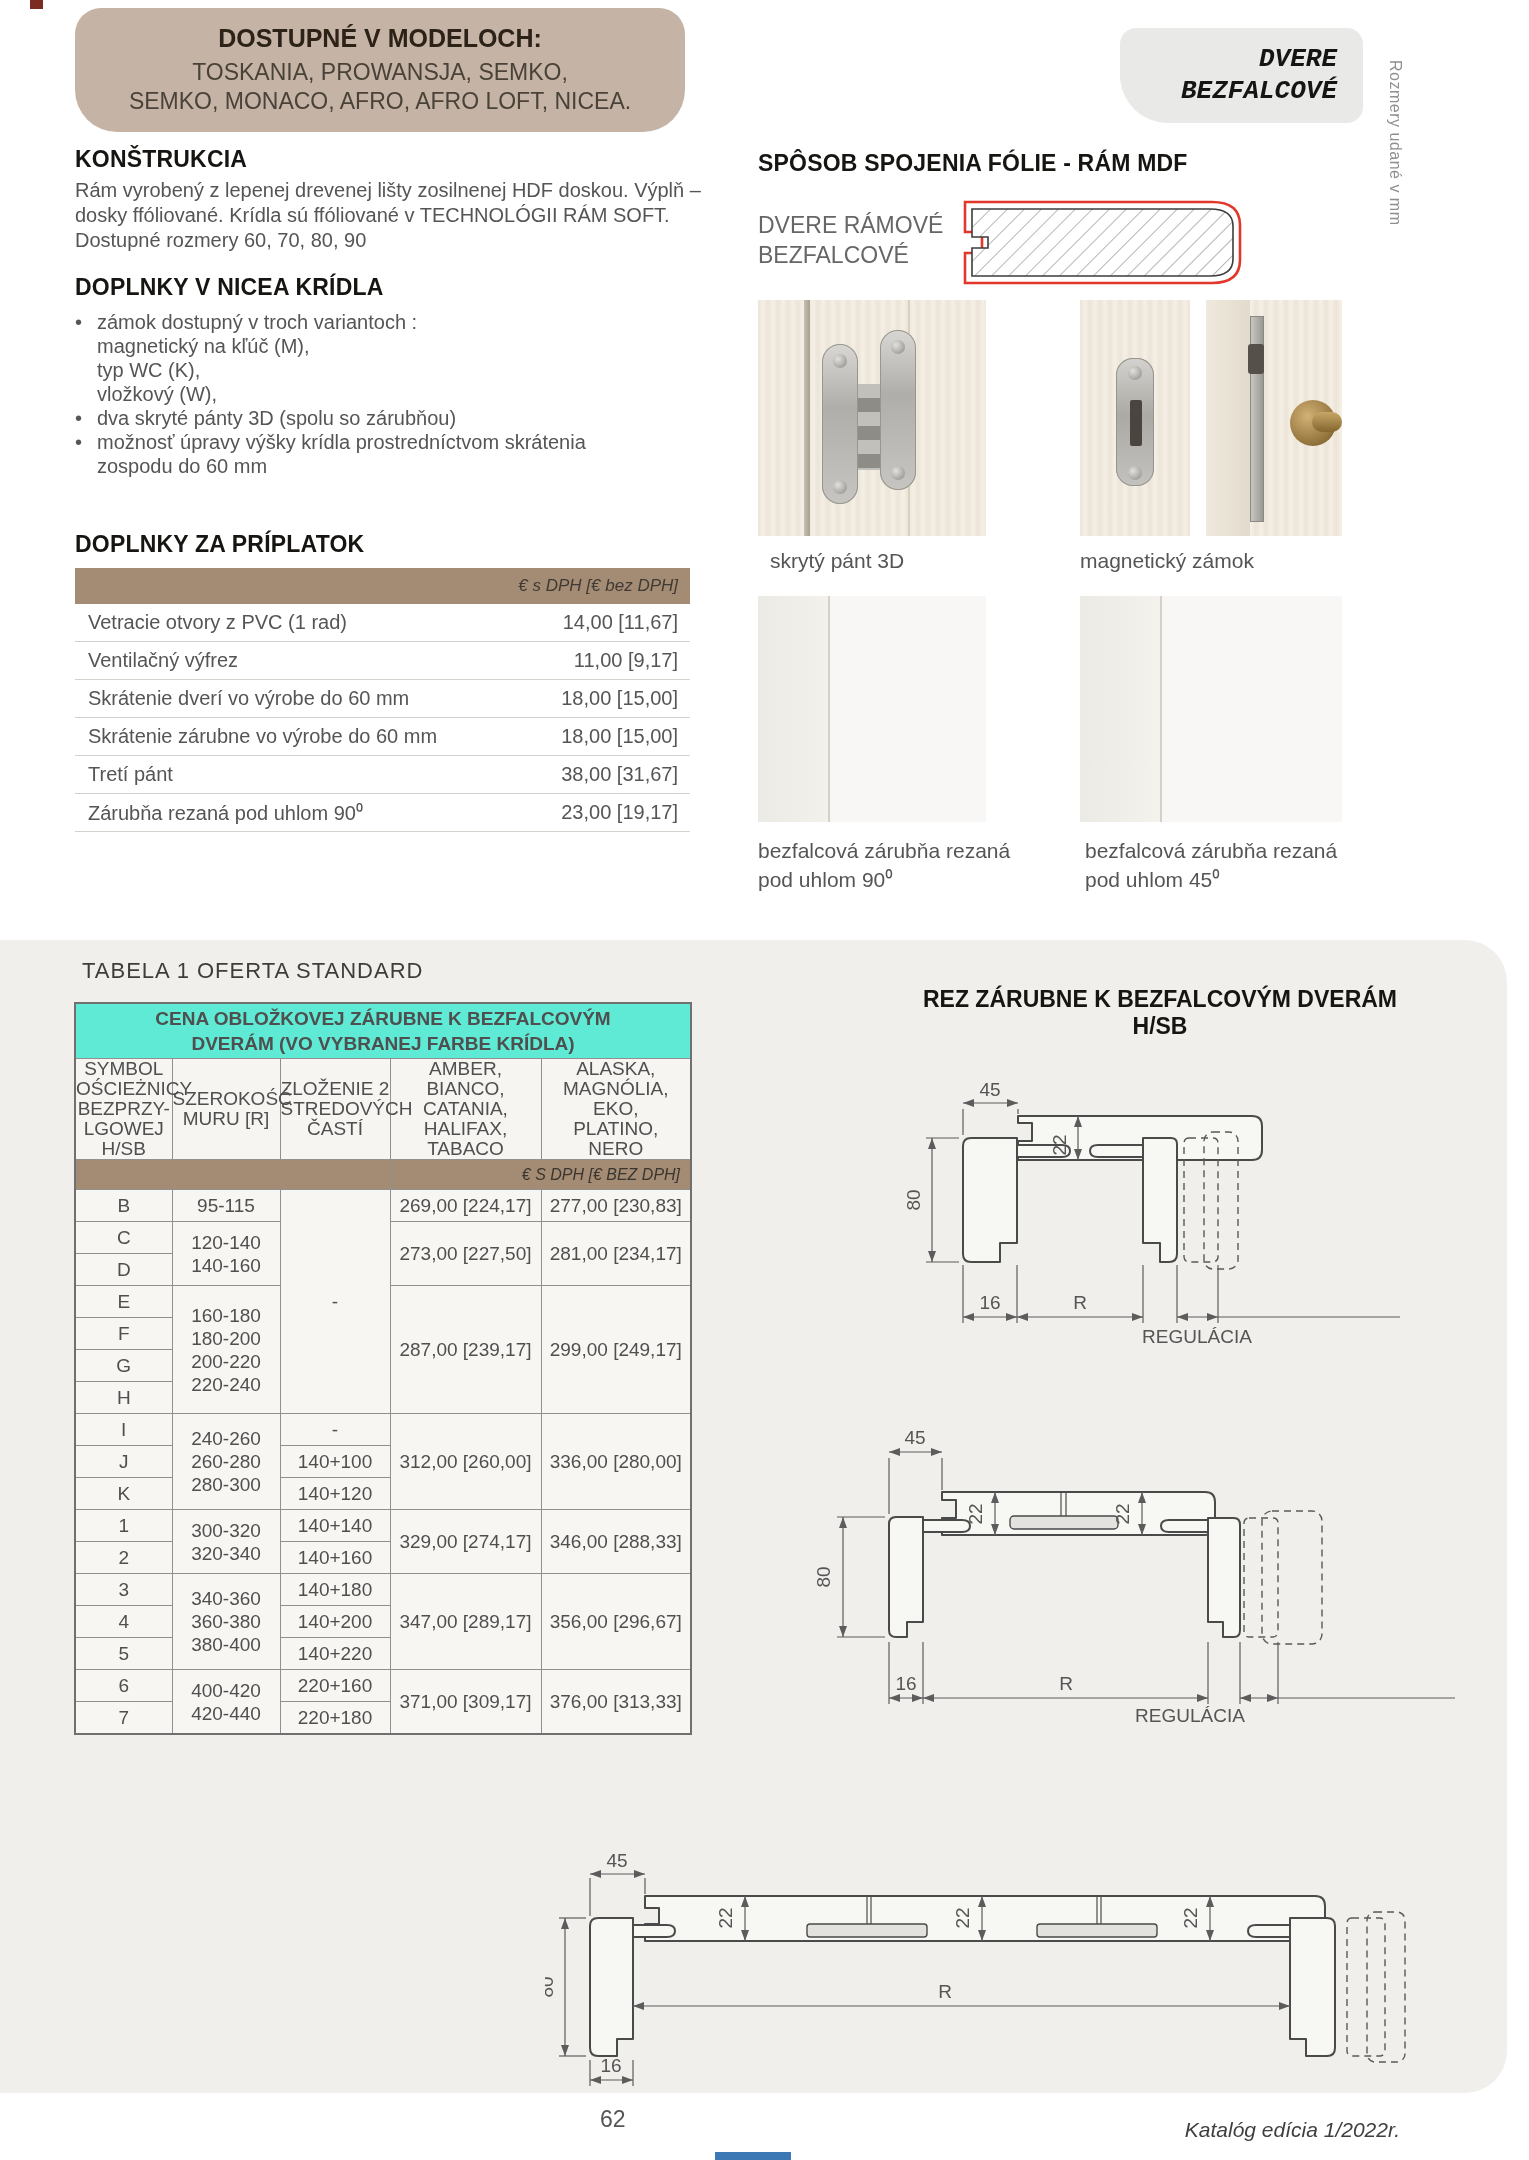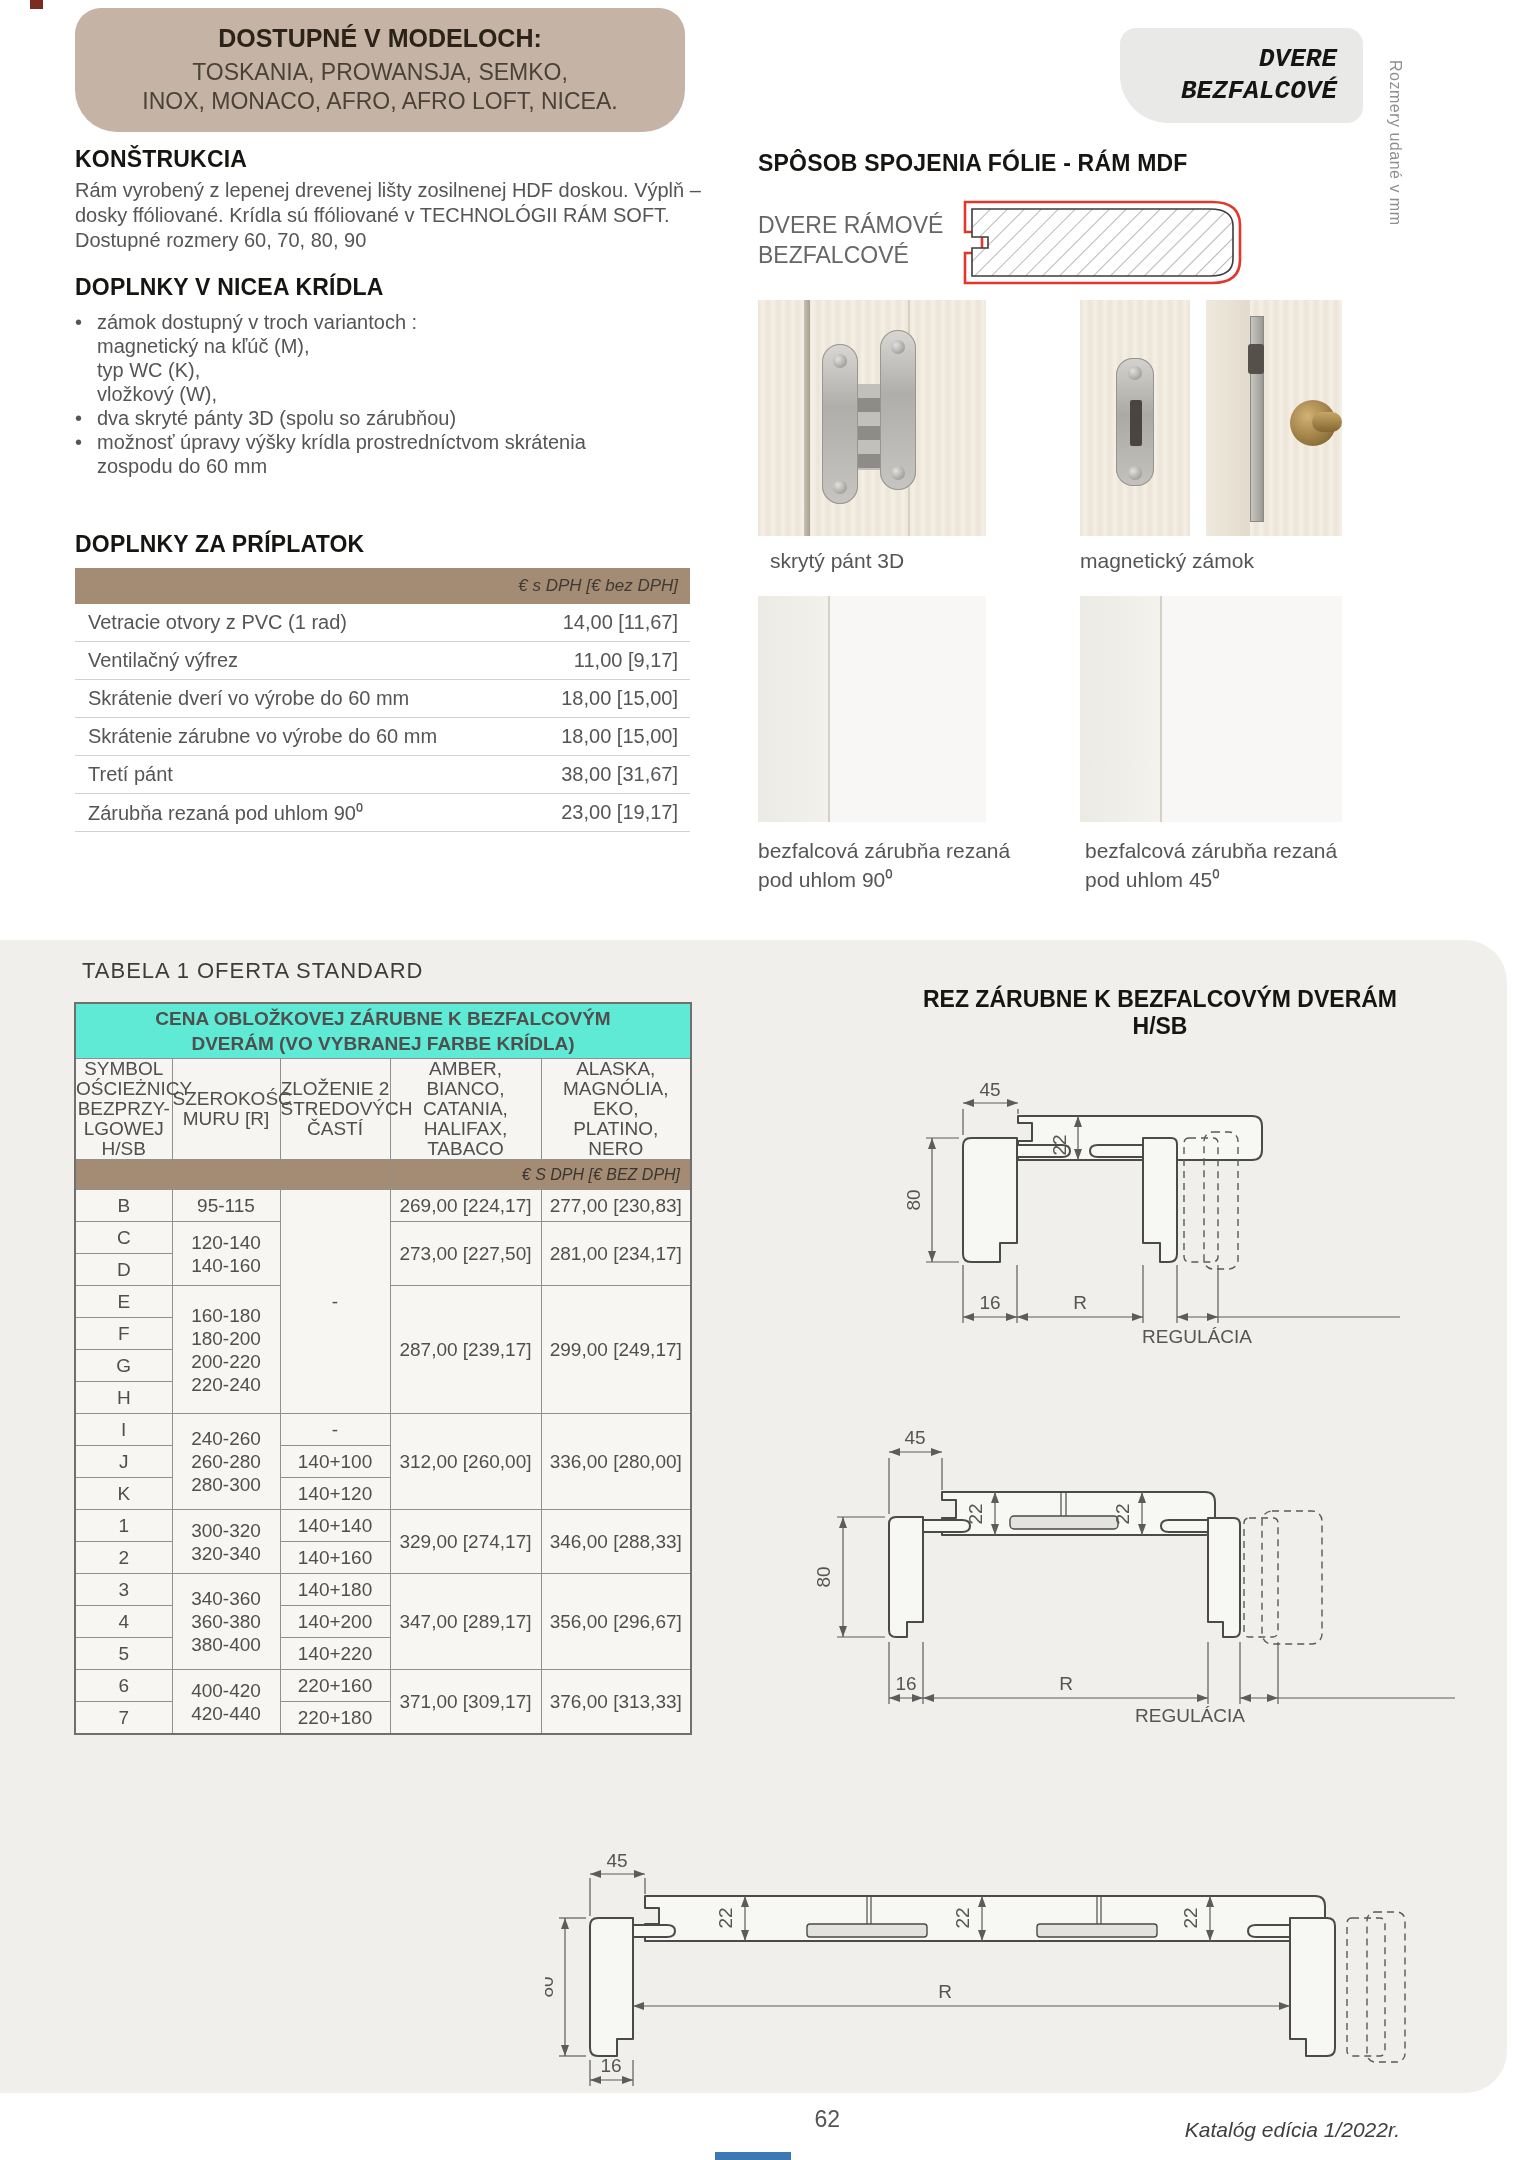--- a/index.html
+++ b/index.html
@@ -59,35 +59,35 @@
   .frame-photo{position:absolute;overflow:hidden;background:#f8f7f5;}
   
   svg text{font-family:"Liberation Sans",sans-serif;font-size:19px;fill:#555;}
   .prof{fill:#f7f7f4;stroke:#4a4a4a;stroke-width:2;stroke-linejoin:round;}
   .dim{stroke:#5c5c5c;stroke-width:1.2;fill:none;}
   .seam{stroke:#4a4a4a;stroke-width:1.2;fill:none;}
   .dash{fill:none;stroke:#5a5a5a;stroke-width:1.4;stroke-dasharray:7 5;}
   .arr{fill:#5c5c5c;stroke:none;}
   .plate{fill:#e3e2de;stroke:#4a4a4a;stroke-width:1.4;}
   
-  .page-num{left:600px;top:2106px;width:240px;text-align:right;font-size:23px;color:#555;}
+  .page-num{left:600px;top:2106px;width:240px;text-align:left;font-size:23px;color:#555;}
   .edition{left:1000px;top:2118px;width:400px;text-align:right;font-style:italic;font-size:21px;color:#3f3f3f;}
   .blue-strip{left:715px;top:2152px;width:76px;height:8px;background:#3c78b4;}
 </style>
 </head>
 <body>
 
 <div id="page">
 
   <div class="abs red-mark"></div>
 
   <div class="abs models-box">
     <div class="models-title">DOSTUPNÉ V MODELOCH:</div>
     <div class="models-line">TOSKANIA, PROWANSJA, SEMKO,</div>
-    <div class="models-line">INOX, MONACO, AFRO, AFRO LOFT, NICEA.</div>
+    <div class="models-line">SEMKO, MONACO, AFRO, AFRO LOFT, NICEA.</div>
   </div>
 
   <div class="abs badge">
     <div>DVERE</div>
     <div>BEZFALCOVÉ</div>
   </div>
   <div class="abs side-note">Rozmery udané v mm</div>
 
   <div class="abs sec-h" style="left:75px;top:146px;">KONŠTRUKCIA</div>
   <div class="abs body-t pre" style="left:75px;top:178px;width:640px;line-height:25px;">Rám vyrobený z lepenej drevenej lišty zosilnenej HDF doskou. Výplň –

